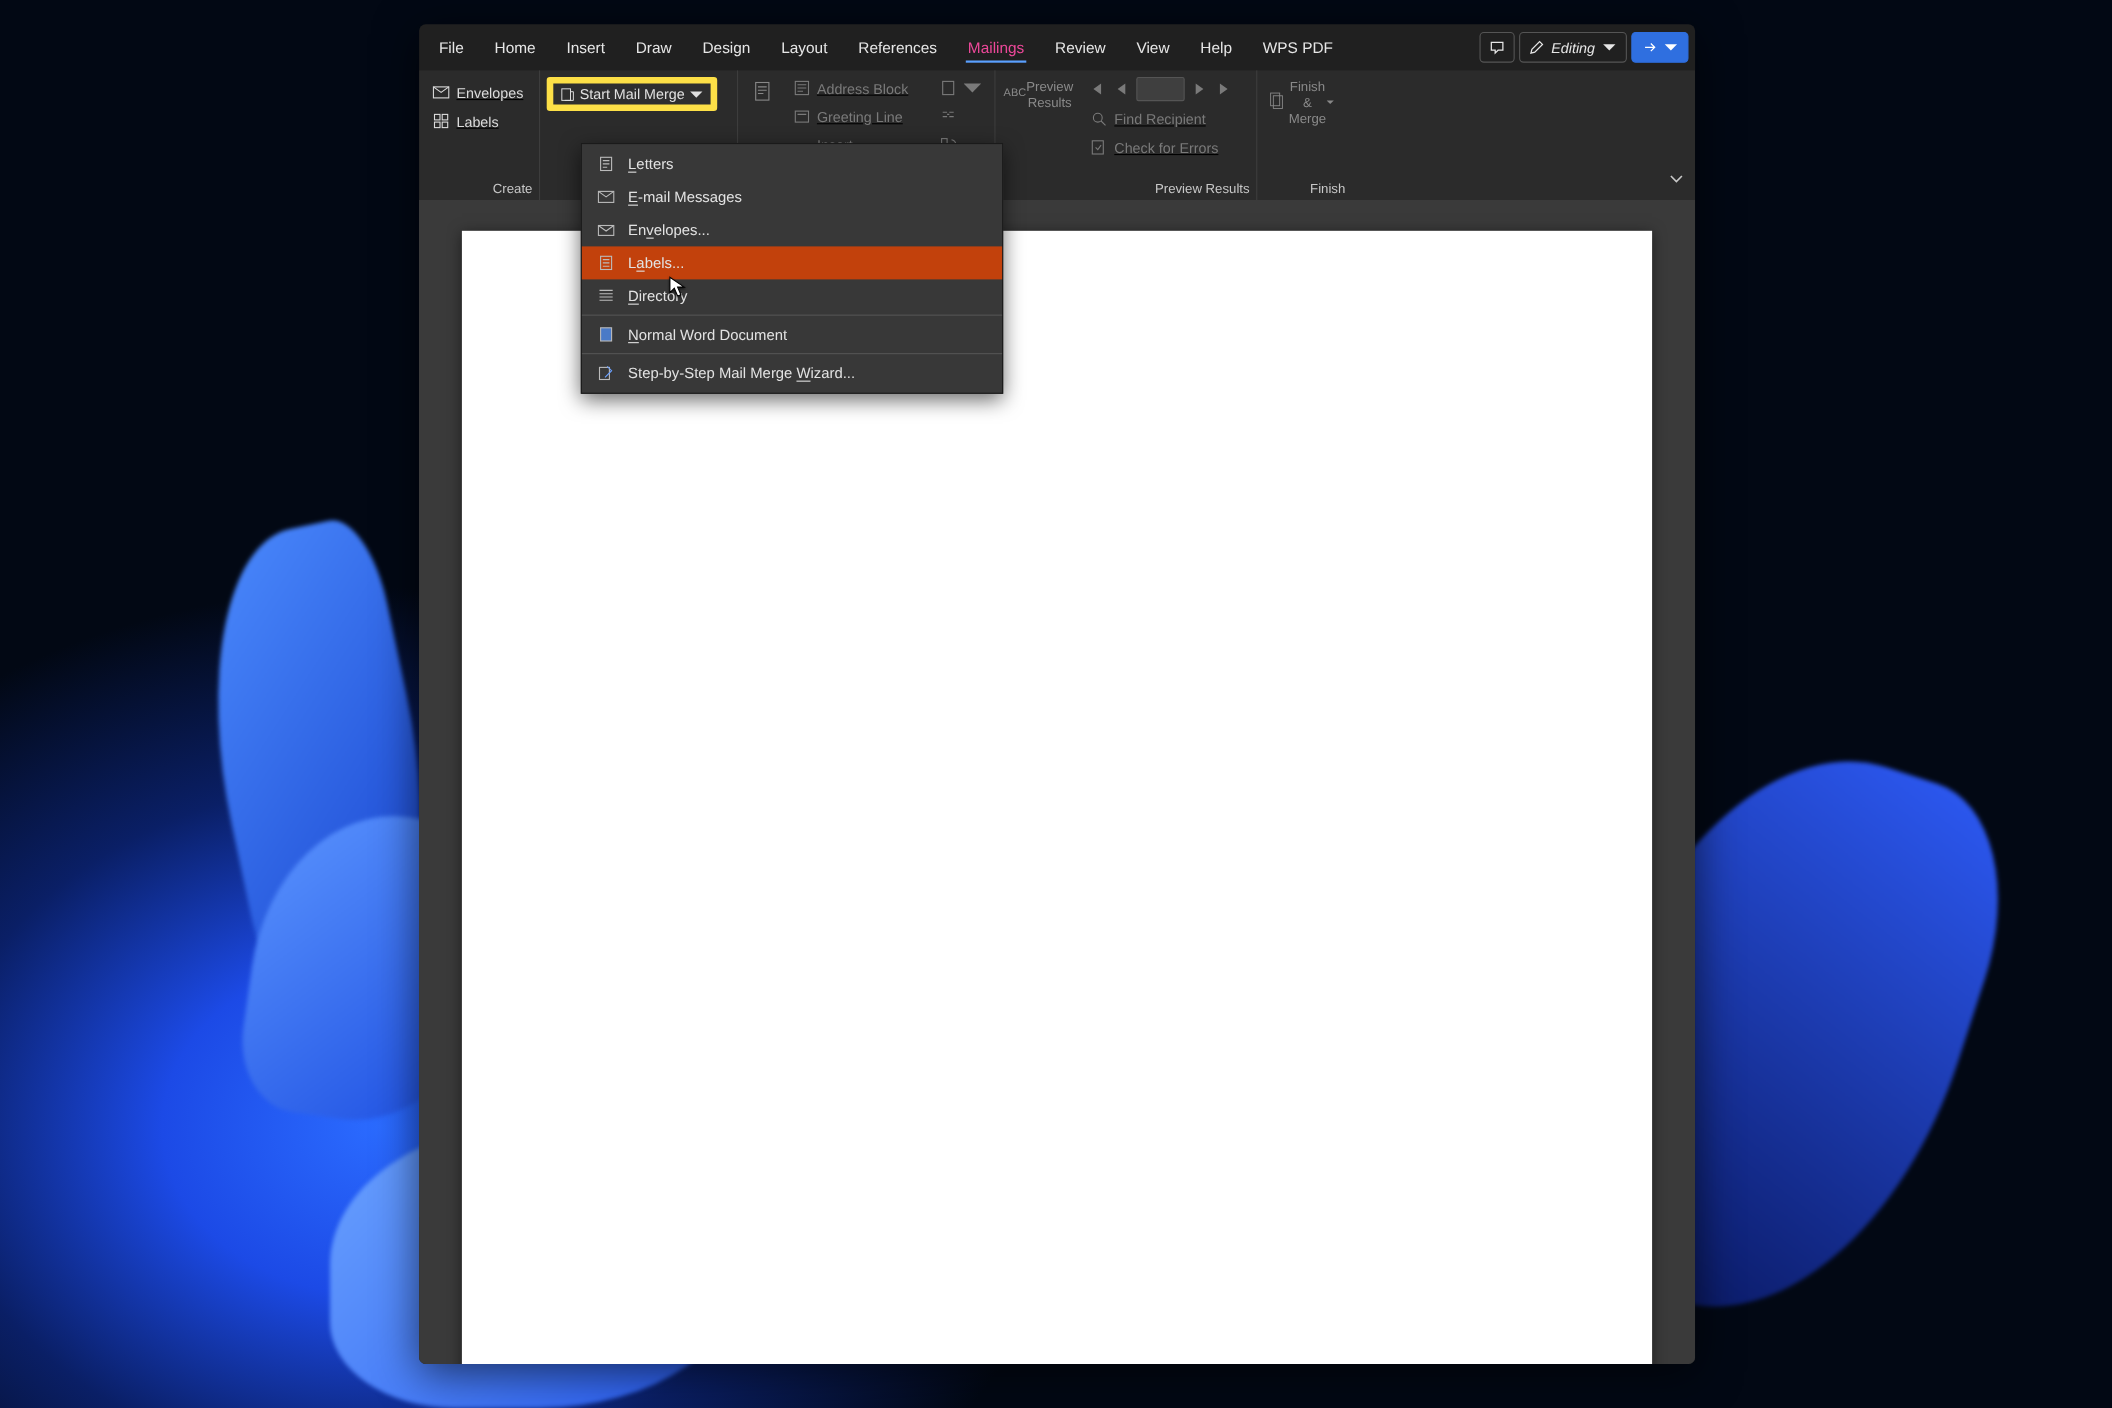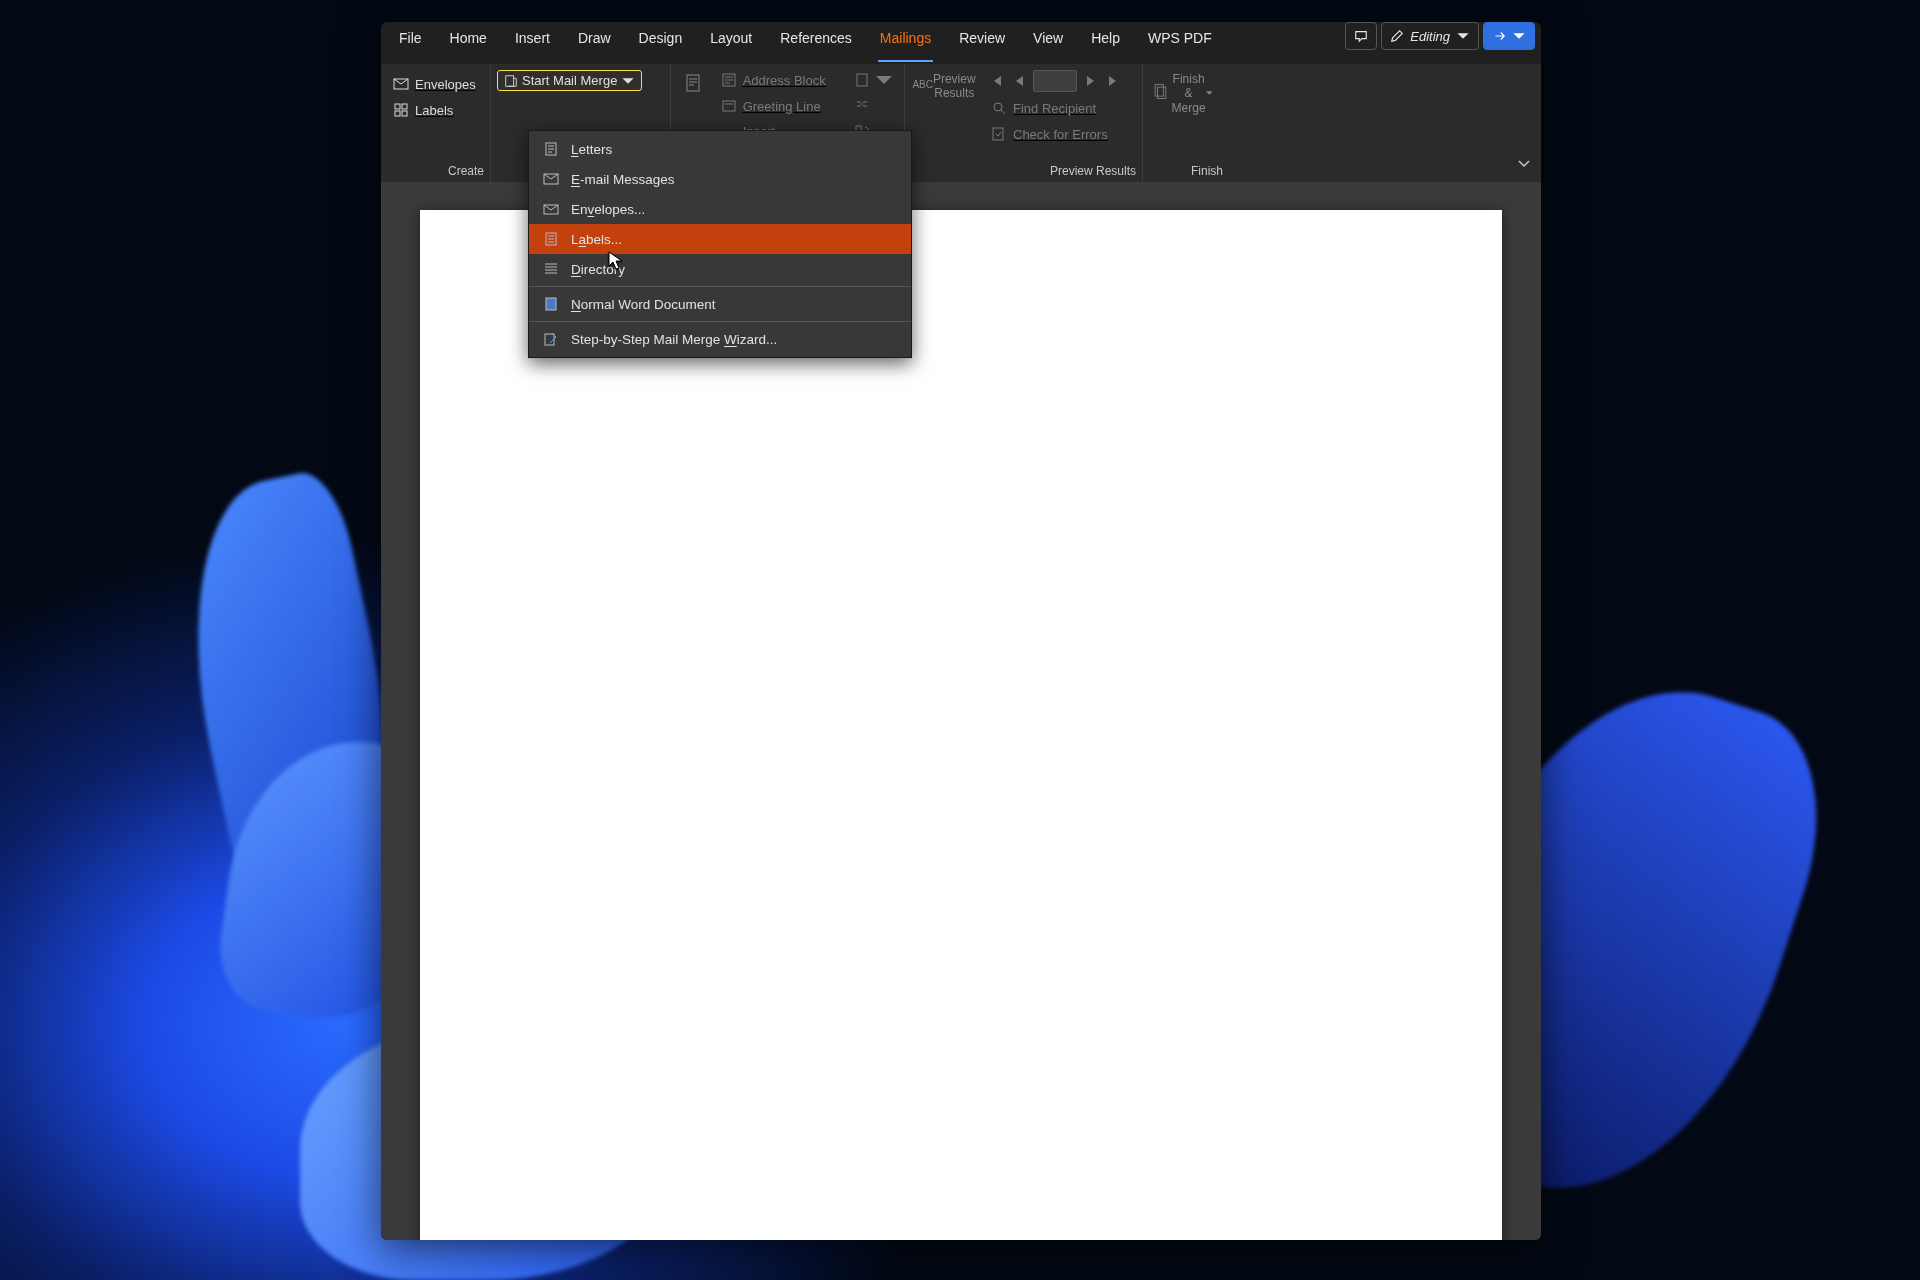--- a/index.html
+++ b/index.html
@@ -32,32 +32,33 @@
   width: 1160px; height: 1218px;
   background: #202020;
   border-radius: 6px;
   box-shadow: 0 8px 40px rgba(0,0,0,.6);
   overflow: hidden;
 }
 
 
 .menubar {
   display: flex;
+  align-items: center;
   height: 42px;
   padding: 0 6px;
   gap: 4px;
 }
 .menu-tab {
   padding: 8px 12px;
   font-size: 14px;
   color: #e6e6e6;
   cursor: pointer;
   position: relative;
 }
-.menu-tab.active { color: #f97316; }
+.menu-tab.active { color: #ec4899; }
 .menu-tab.active::after {
   content: "";
   position: absolute;
   left: 10px; right: 10px; bottom: 2px;
   height: 2px; background: #5aa0ff;
 }
 .menubar .spacer { flex: 1; }
 .mb-btn {
   display: flex; align-items: center; justify-content: center;
   height: 28px; padding: 0 8px;
@@ -108,21 +109,21 @@
 .navbtn svg { width: 14px; height: 14px; }
 .record-box {
   width: 44px; height: 22px; background: #3f3f3f; border: 1px solid #555; border-radius: 2px;
 }
 .ribbon-collapse {
   position: absolute; right: 10px; bottom: 8px; color: #c8c8c8; cursor: pointer;
 }
 
 .mm-dropdown-btn {
   display: flex; align-items: center; gap: 4px;
-  border: 1px solid #fde047; border-radius: 3px;
+  border: 6px solid #fde047; border-radius: 3px;
   padding: 2px 6px; font-size: 13px; color: #e0e0e0; cursor: pointer;
   background: #2f2f2f;
 }
 .mm-dropdown-btn svg { width: 14px; height: 14px; }
 
 
 .docarea {
   background: #3a3a3a;
   height: calc(100% - 42px - 118px);
   padding: 28px 10px 10px;

